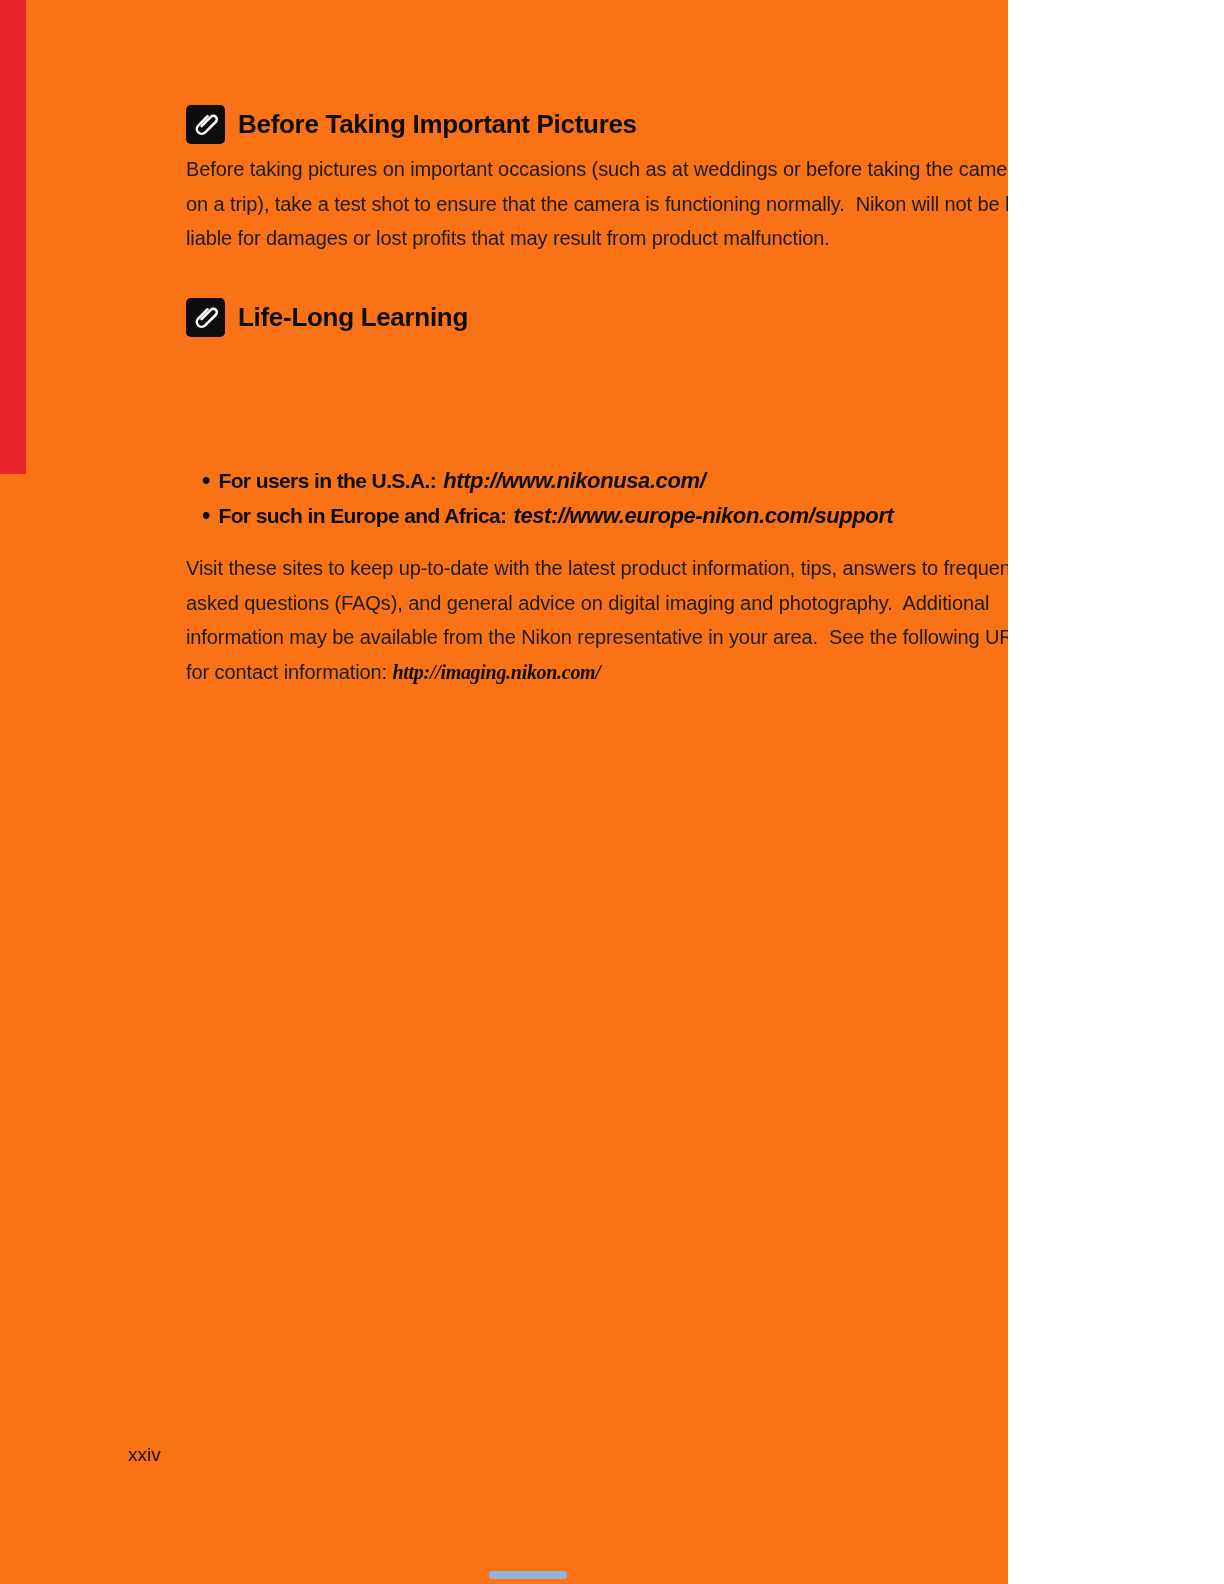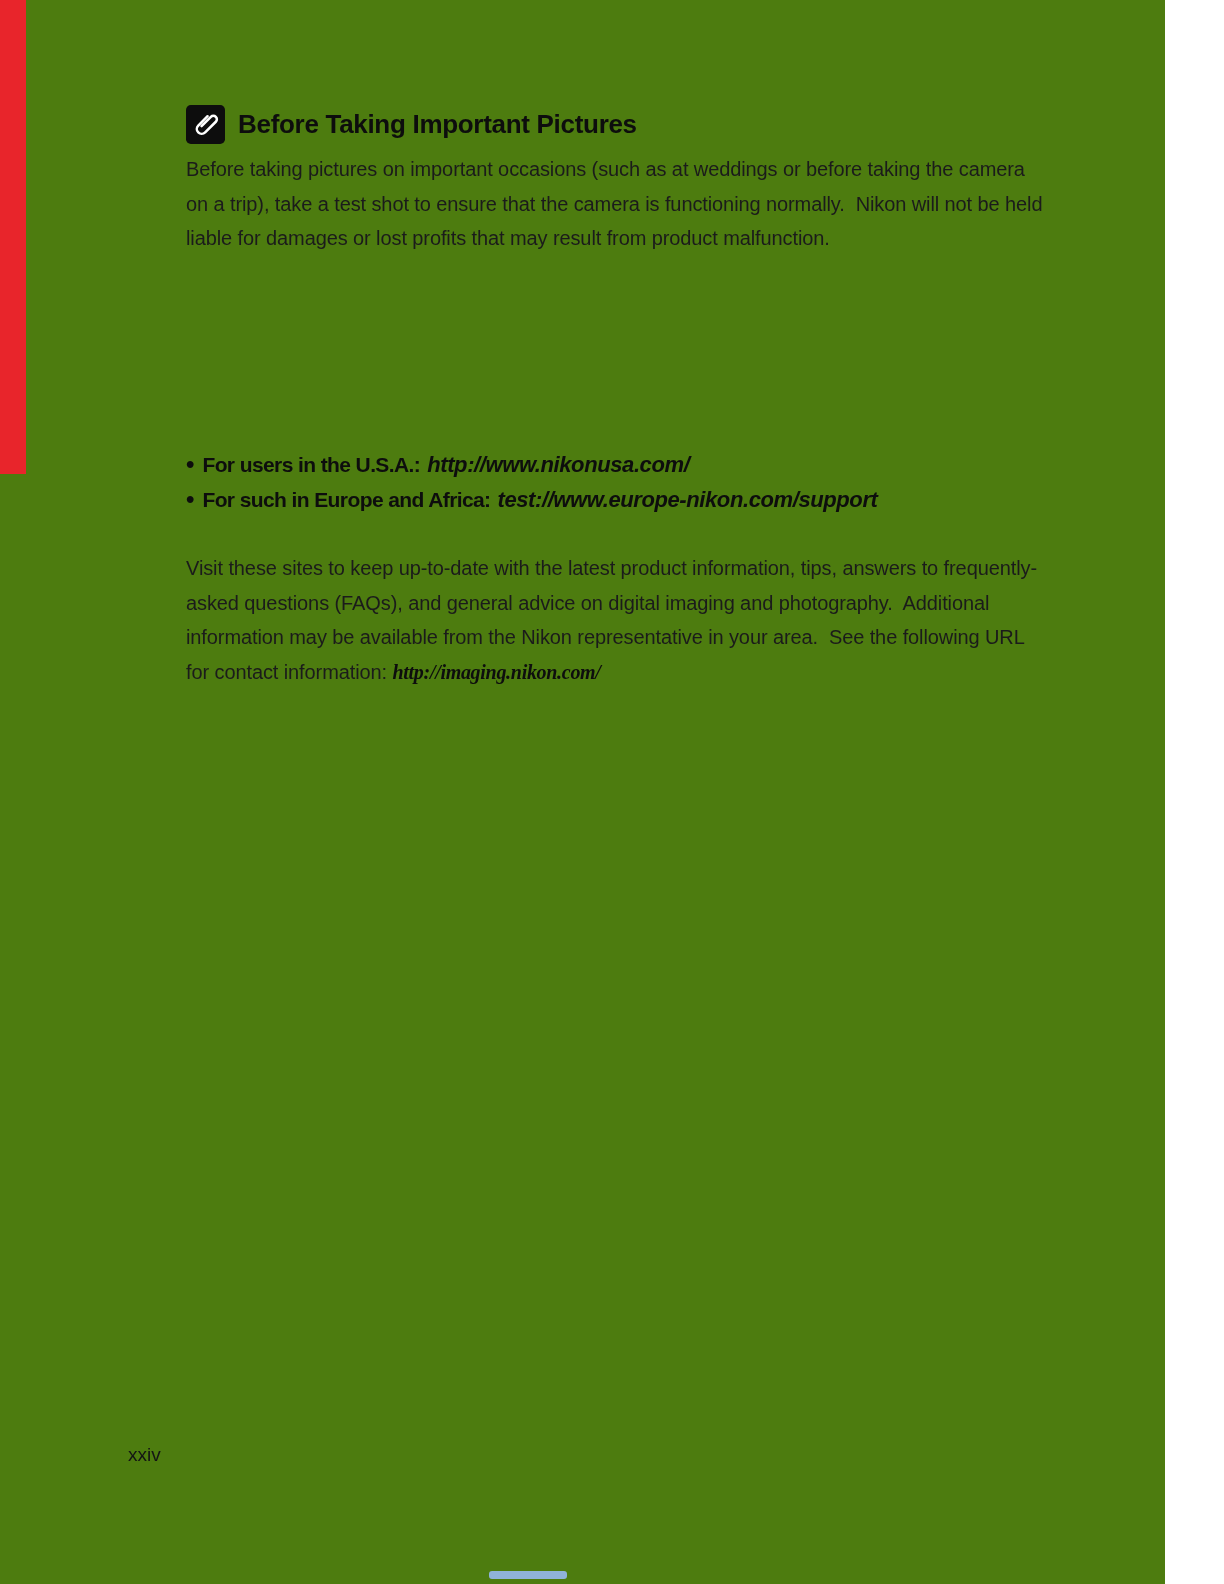--- a/index.html
+++ b/index.html
@@ -2,23 +2,23 @@
 <html><head>
 <meta charset="utf-8">
 <style>
   html, body {
     margin: 0;
     padding: 0;
     background: #ffffff;
   }
   .page {
     position: relative;
-    width: 1165px;
+    width: 1008px;
     height: 1584px;
-    background: #4d7c0f;
+    background: #f97316;
     overflow: hidden;
     font-family: "Liberation Sans", sans-serif;
     color: #1b1b1b;
   }
 
   
   .red-bar {
     position: absolute;
     left: 0; top: 0;
     width: 26px; height: 474px;
@@ -55,21 +55,21 @@
   .body-text {
     margin: 0;
     font-size: 20px;
     line-height: 34.5px;
     color: #1b1b1b;
     letter-spacing: -0.1px;
     white-space: pre-wrap;
   }
 
   .bullet-list {
-    margin: 0;
+    margin: 16px;
     padding: 0;
     list-style: none;
   }
   .bullet-item {
     display: block;
     height: 35px;
     line-height: 35px;
     white-space: nowrap;
   }
   .bullet-marker {
@@ -121,20 +121,29 @@
       <rect x="0" y="0" width="40" height="40" rx="5" fill="#0d0d0d"></rect>
       <g transform="rotate(45 20 20)">
         <path d="M15.5 12.5 V26 a5 5 0 0 0 10 0 V10.5 a3.6 3.6 0 0 0 -7.2 0 V24" fill="none" stroke="#ffffff" stroke-width="2.6" stroke-linecap="round"></path>
       </g>
     </svg>
     <span class="section-title">Before Taking Important Pictures</span>
   </div>
 
   <p class="block body-text" style="top:152px;">Before taking pictures on important occasions (such as at weddings or before taking the camera on a trip), take a test shot to ensure that the camera is functioning normally.  Nikon will not be held liable for damages or lost profits that may result from product malfunction.</p>
 
+  <div class="block section-header" style="top:296px;">
+    <svg class="note-icon" viewBox="0 0 40 40" xmlns="http://www.w3.org/2000/svg">
+      <rect x="0" y="0" width="40" height="40" rx="5" fill="#0d0d0d"></rect>
+      <g transform="rotate(45 20 20)">
+        <path d="M15.5 12.5 V26 a5 5 0 0 0 10 0 V10.5 a3.6 3.6 0 0 0 -7.2 0 V24" fill="none" stroke="#ffffff" stroke-width="2.6" stroke-linecap="round"></path>
+      </g>
+    </svg>
+    <span class="section-title">Life-Long Learning</span>
+  </div>
 
 
   <ul class="block bullet-list" style="top:446px;">
     <li class="bullet-item">
       <span class="bullet-marker">•</span><span class="bullet-label">For users in the U.S.A.:</span><span class="bullet-url">http://www.nikonusa.com/</span>
     </li>
     <li class="bullet-item">
       <span class="bullet-marker">•</span><span class="bullet-label">For such in Europe and Africa:</span><span class="bullet-url">test://www.europe-nikon.com/support</span>
     </li>
   </ul>

